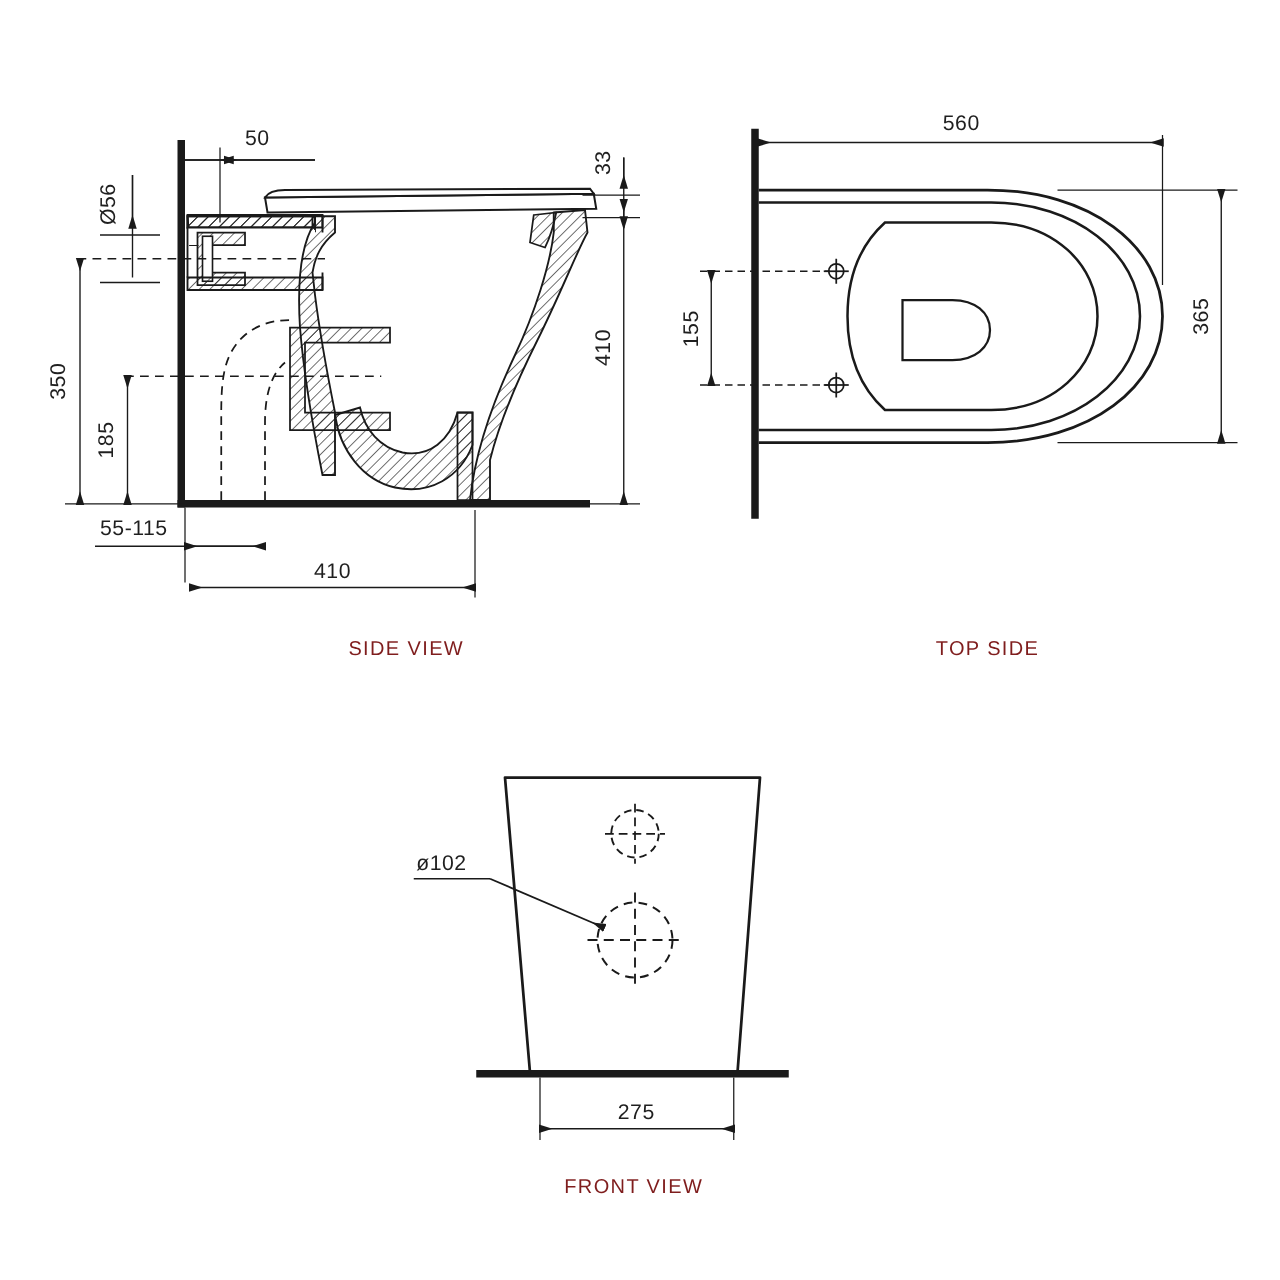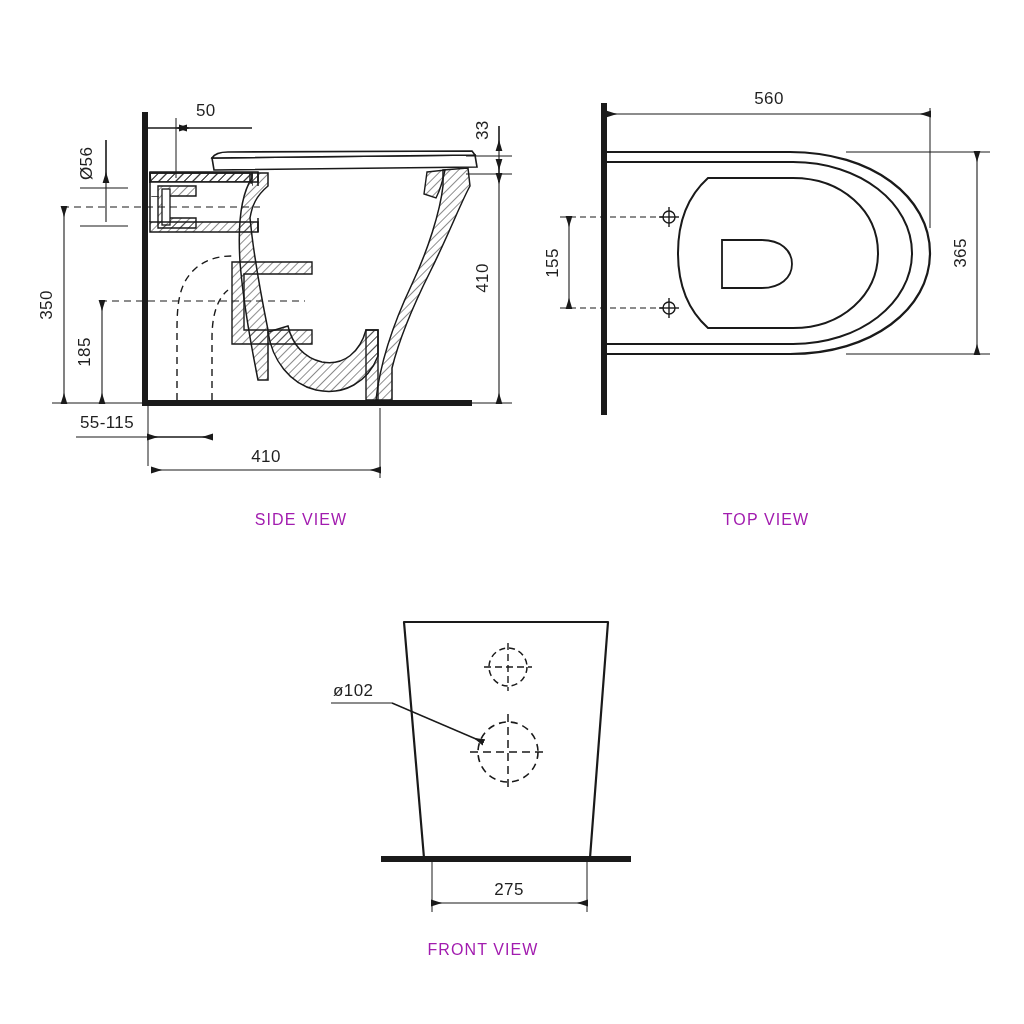--- a/index.html
+++ b/index.html
@@ -16,23 +16,24 @@
   #sheet {
     position: absolute;
     left: 0; top: 0;
     width: 1024px; height: 1024px;
   }
   .caption {
     position: absolute;
     font-family: "Liberation Sans", sans-serif;
     font-size: 16px;
     letter-spacing: 1.1px;
-    color: #a21caf;
+    color: #7f1d1d;
     white-space: nowrap;
     transform: translateX(-50%);
+    margin-left: 24px;
   }
   .dimtext {
     font-family: "Liberation Sans", sans-serif;
     font-size: 17px;
     fill: #1f1f1f;
     letter-spacing: 0.4px;
   }
   svg { display:block; }
 </style>
 </head>
@@ -240,15 +241,15 @@
       <line x1="432" y1="903" x2="587" y2="903" stroke="#1a1a1a" stroke-width="1.1" marker-start="url(#arrStart)" marker-end="url(#arrIn)"></line>
       <line x1="432" y1="862" x2="432" y2="912" stroke="#1a1a1a" stroke-width="1"></line>
       <line x1="587" y1="862" x2="587" y2="912" stroke="#1a1a1a" stroke-width="1"></line>
       <text class="dimtext" x="509" y="895" text-anchor="middle">275</text>
     </g>
   </g>
 </svg>
 
 <div class="caption" style="left:301px; top:511px;">SIDE VIEW</div>
 
-<div class="caption" style="left:766px; top:511px;">TOP VIEW</div>
+<div class="caption" style="left:766px; top:511px;">TOP SIDE</div>
 
 <div class="caption" style="left:483px; top:941px;">FRONT VIEW</div>
 
 </body></html>

